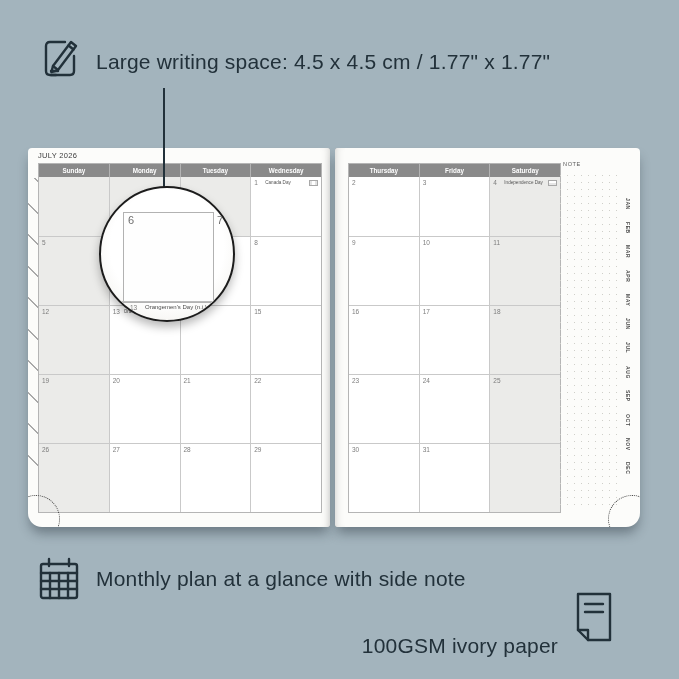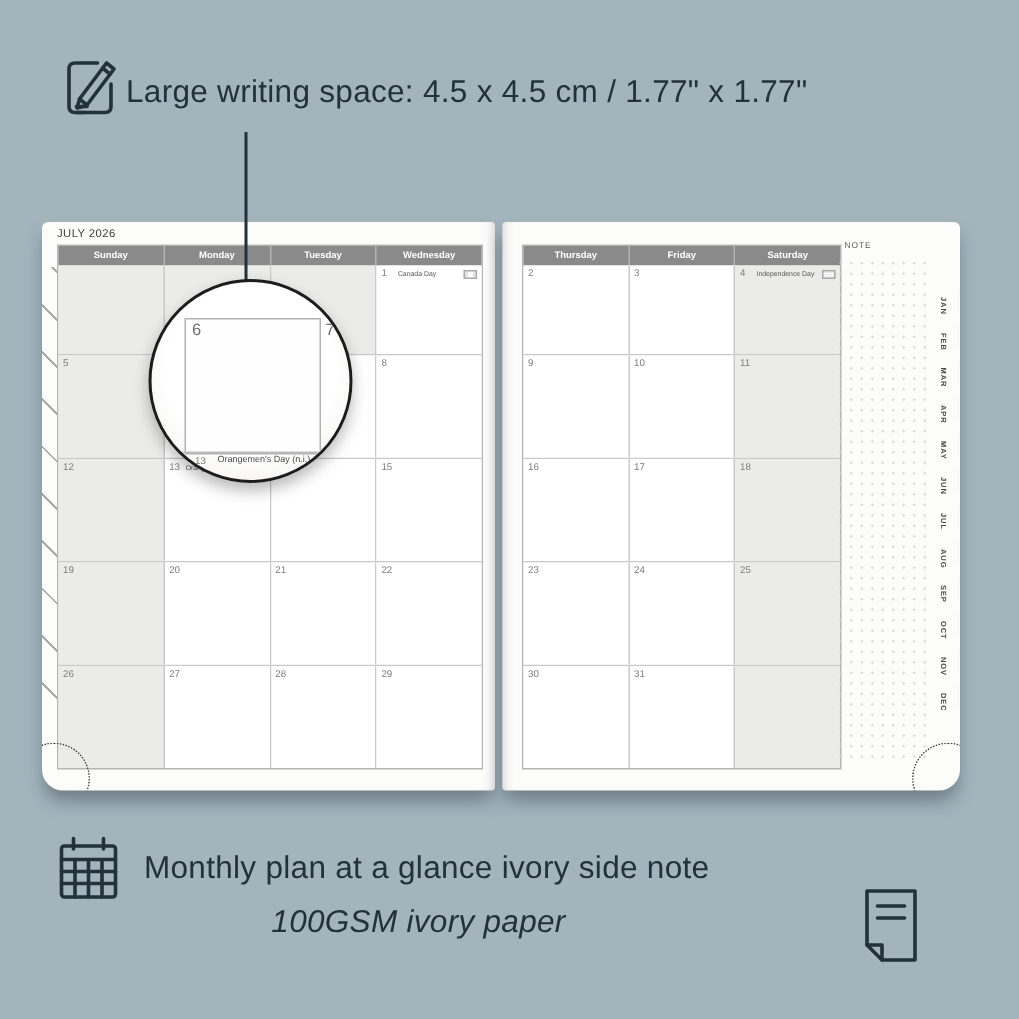--- a/index.html
+++ b/index.html
@@ -1,23 +1,23 @@
 <!DOCTYPE html>
 <html><head>
 <meta charset="utf-8">
 <style>
   html,body{margin:0;padding:0;}
   body{width:679px;height:679px;font-family:"Liberation Sans",sans-serif;}
   #stage{position:relative;width:679px;height:679px;background:#a3b4bd;overflow:hidden;}
 
   
   .caption{position:absolute;color:#22313a;font-size:21px;letter-spacing:.2px;white-space:nowrap;}
-  #top-caption{left:84px;top:50px;}
+  #top-caption{left:96px;top:50px;}
   #plan-caption{left:96px;top:567px;}
-  #paper-caption{left:0;top:603px;width:558px;text-align:center;font-style:italic;}
+  #paper-caption{left:0;top:634px;width:558px;text-align:right;}
   .anno-icon{position:absolute;}
   #pencil-note-icon{left:38px;top:33px;}
   #calendar-grid-icon{left:38px;top:557px;}
   #paper-sheet-icon{left:574px;top:592px;}
   #connector-line{position:absolute;left:163px;top:88px;width:2px;height:100px;background:#22313a;z-index:5;}
 
   
   .page{position:absolute;top:148px;height:379px;background:#fcfcfa;
         box-shadow:0 8px 12px -2px rgba(25,35,45,.40);}
   #left-page{left:28px;width:302px;border-radius:4px 2px 2px 14px;}
@@ -319,21 +319,21 @@
         <path d="M31 2 v7"></path>
       <rect x="3" y="7" width="36" height="34" rx="2"></rect>
       <path d="M3 16 h36"></path>
         <path d="M3 24 h36"></path>
         <path d="M3 32 h36"></path>
       <path d="M12 16 v25"></path>
         <path d="M21 16 v25"></path>
         <path d="M30 16 v25"></path>
     </svg>
   </span>
-  <div class="caption" id="plan-caption">Monthly plan at a glance ivory side note</div>
+  <div class="caption" id="plan-caption">Monthly plan at a glance with side note</div>
 
   <div class="caption" id="paper-caption">100GSM ivory paper</div>
   <span class="anno-icon" id="paper-sheet-icon">
     <svg width="40" height="50" viewBox="0 0 40 50" fill="none" stroke="#22313a" stroke-width="2.4" stroke-linecap="round" stroke-linejoin="round">
       <path d="M36 2 H4 v36 l10 10 h22 Z"></path>
       <path d="M4 38 h10 v10"></path>
       <path d="M11 12 h18"></path>
         <path d="M11 20 h18"></path>
     </svg>
   </span>

